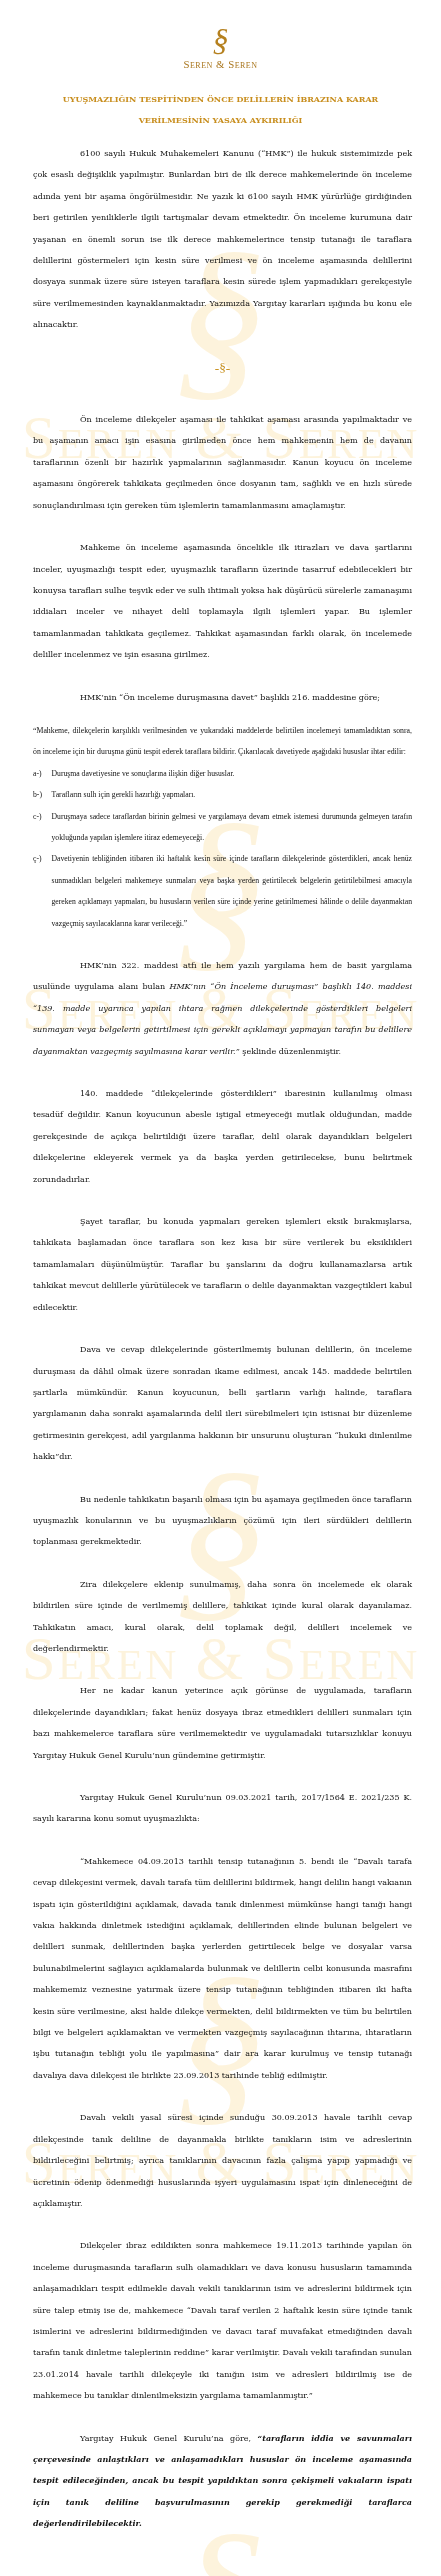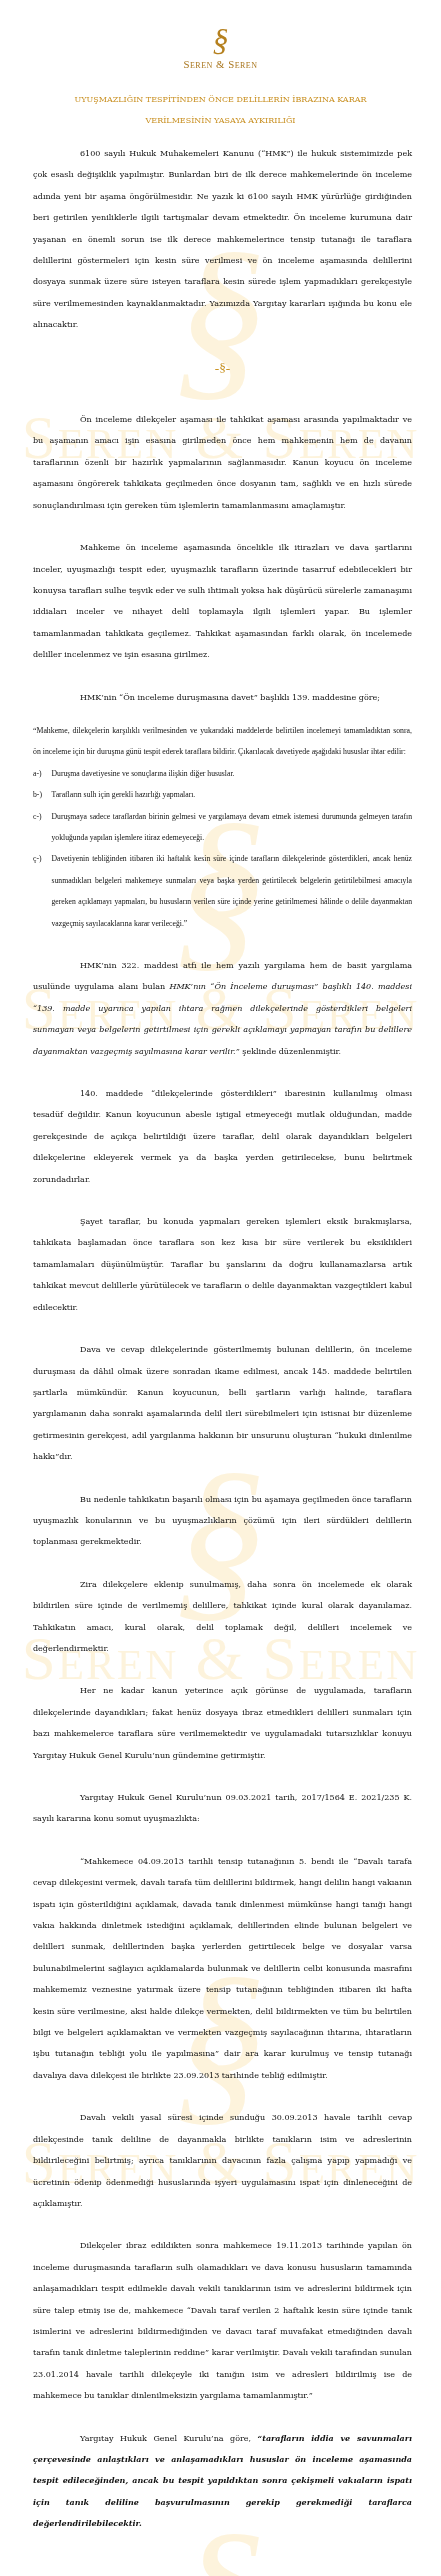--- a/index.html
+++ b/index.html
@@ -2,21 +2,21 @@
 <html style="font-size:8.2px"><head>
 <meta charset="utf-8">
 <style>
   html, body { margin: 0; padding: 0; background: #ffffff; }
   body { width: 441px; font-family: "DejaVu Serif", "Liberation Serif", serif; color: #111; }
   .page { position: relative; width: 441px; min-height: 3384px; overflow: hidden; }
   .logo { position: absolute; top: 25px; left: 0; width: 441px; text-align: center; }
   .logo-mark { font-family: "Liberation Serif", serif; font-size: 32px; line-height: 31px; color: #B5801E; font-style: italic; }
   .logo-name { font-family: "Liberation Serif", serif; font-size: 10.8px; letter-spacing: 0.5px; color: #A9761D; font-variant: small-caps; margin-top: 2.1px; }
   .title { position: absolute; top: 89px; left: 41px; width: 359px; text-align: center;
-           font-family: "DejaVu Serif", serif; font-weight: normal; font-size: 8px; line-height: 21px; color: #C88E1E; }
+           font-family: "DejaVu Serif", serif; font-weight: bold; font-size: 8px; line-height: 21px; color: #C88E1E; }
   .content { position: absolute; top: 143px; left: 33px; width: 379px; font-size: 8px; line-height: 21.4px; text-align: justify; }
   .content p { margin: 0 0 21px 0; text-indent: 47px; }
   .content p.noindent { text-indent: 0; margin-top: 12px; }
   .content p.tight { margin-bottom: 0; }
   .narrow { font-family: "Liberation Serif", serif; font-size: 7.8px; line-height: 21.4px; }
   .quote-list { margin: 0 0 21px 0; padding: 0; list-style: none; font-family: "Liberation Serif", serif; font-size: 7.7px; }
   .quote-list li { position: relative; padding-left: 18.5px; }
   .quote-list .mark { position: absolute; left: 0; }
   .divider { text-align: center; font-family: "Liberation Serif", serif; font-size: 13.4px; color: #C8901C; margin: 10.3px 0 31px 0; text-indent: 0; }
   .watermark { position: absolute; left: 0; width: 441px; pointer-events: none; z-index: 0; text-align: center; color: rgba(247, 213, 130, 0.28); font-family: "Liberation Serif", serif; }
@@ -60,21 +60,21 @@
   <div class="title">UYUŞMAZLIĞIN TESPİTİNDEN ÖNCE DELİLLERİN İBRAZINA KARAR VERİLMESİNİN YASAYA AYKIRILIĞI</div>
 
   <div class="content">
     <p>6100 sayılı Hukuk Muhakemeleri Kanunu (“HMK”) ile hukuk sistemimizde pek çok esaslı değişiklik yapılmıştır. Bunlardan biri de ilk derece mahkemelerinde ön inceleme adında yeni bir aşama öngörülmesidir. Ne yazık ki 6100 sayılı HMK yürürlüğe girdiğinden beri getirilen yeniliklerle ilgili tartışmalar devam etmektedir. Ön inceleme kurumuna dair yaşanan en önemli sorun ise ilk derece mahkemelerince tensip tutanağı ile taraflara delillerini göstermeleri için kesin süre verilmesi ve ön inceleme aşamasında delillerini dosyaya sunmak üzere süre isteyen taraflara kesin sürede işlem yapmadıkları gerekçesiyle süre verilmemesinden kaynaklanmaktadır. Yazımızda Yargıtay kararları ışığında bu konu ele alınacaktır.</p>
 
     <div class="divider">-§-</div>
 
     <p>Ön inceleme dilekçeler aşaması ile tahkikat aşaması arasında yapılmaktadır ve bu aşamanın amacı işin esasına girilmeden önce hem mahkemenin hem de davanın taraflarının özenli bir hazırlık yapmalarının sağlanmasıdır. Kanun koyucu ön inceleme aşamasını öngörerek tahkikata geçilmeden önce dosyanın tam, sağlıklı ve en hızlı sürede sonuçlandırılması için gereken tüm işlemlerin tamamlanmasını amaçlamıştır.</p>
     <p>Mahkeme ön inceleme aşamasında öncelikle ilk itirazları ve dava şartlarını inceler, uyuşmazlığı tespit eder, uyuşmazlık tarafların üzerinde tasarruf edebilecekleri bir konuysa tarafları sulhe teşvik eder ve sulh ihtimali yoksa hak düşürücü sürelerle zamanaşımı iddiaları inceler ve nihayet delil toplamayla ilgili işlemleri yapar. Bu işlemler tamamlanmadan tahkikata geçilemez. Tahkikat aşamasından farklı olarak, ön incelemede deliller incelenmez ve işin esasına girilmez.</p>
 
-    <p class="tight">HMK’nin “Ön inceleme duruşmasına davet” başlıklı 139. maddesine göre;</p>
+    <p class="tight">HMK’nin “Ön inceleme duruşmasına davet” başlıklı 216. maddesine göre;</p>
     <p class="noindent tight narrow">“Mahkeme, dilekçelerin karşılıklı verilmesinden ve yukarıdaki maddelerde belirtilen incelemeyi tamamladıktan sonra, ön inceleme için bir duruşma günü tespit ederek taraflara bildirir. Çıkarılacak davetiyede aşağıdaki hususlar ihtar edilir:</p>
     <ul class="quote-list">
       <li><span class="mark">a-)</span><span>Duruşma davetiyesine ve sonuçlarına ilişkin diğer hususlar.</span></li>
       <li><span class="mark">b-)</span><span>Tarafların sulh için gerekli hazırlığı yapmaları.</span></li>
       <li><span class="mark">c-)</span><span>Duruşmaya sadece taraflardan birinin gelmesi ve yargılamaya devam etmek istemesi durumunda gelmeyen tarafın yokluğunda yapılan işlemlere itiraz edemeyeceği.</span></li>
       <li><span class="mark">ç-)</span><span>Davetiyenin tebliğinden itibaren iki haftalık kesin süre içinde tarafların dilekçelerinde gösterdikleri, ancak henüz sunmadıkları belgeleri mahkemeye sunmaları veya başka yerden getirtilecek belgelerin getirtilebilmesi amacıyla gereken açıklamayı yapmaları, bu hususların verilen süre içinde yerine getirilmemesi hâlinde o delile dayanmaktan vazgeçmiş sayılacaklarına karar verileceği.”</span></li>
     </ul>
 
     <p><span>HMK’nin 322. maddesi atfı ile hem yazılı yargılama hem de basit yargılama usulünde uygulama alanı bulan </span><i class="it">HMK’nın “Ön İnceleme duruşması” başlıklı 140. maddesi “139. madde uyarınca yapılan ihtara rağmen dilekçelerinde gösterdikleri belgeleri sunmayan veya belgelerin getirtilmesi için gerekli açıklamayı yapmayan tarafın bu delillere dayanmaktan vazgeçmiş sayılmasına karar verilir.”</i><span> şeklinde düzenlenmiştir.</span></p>
 

